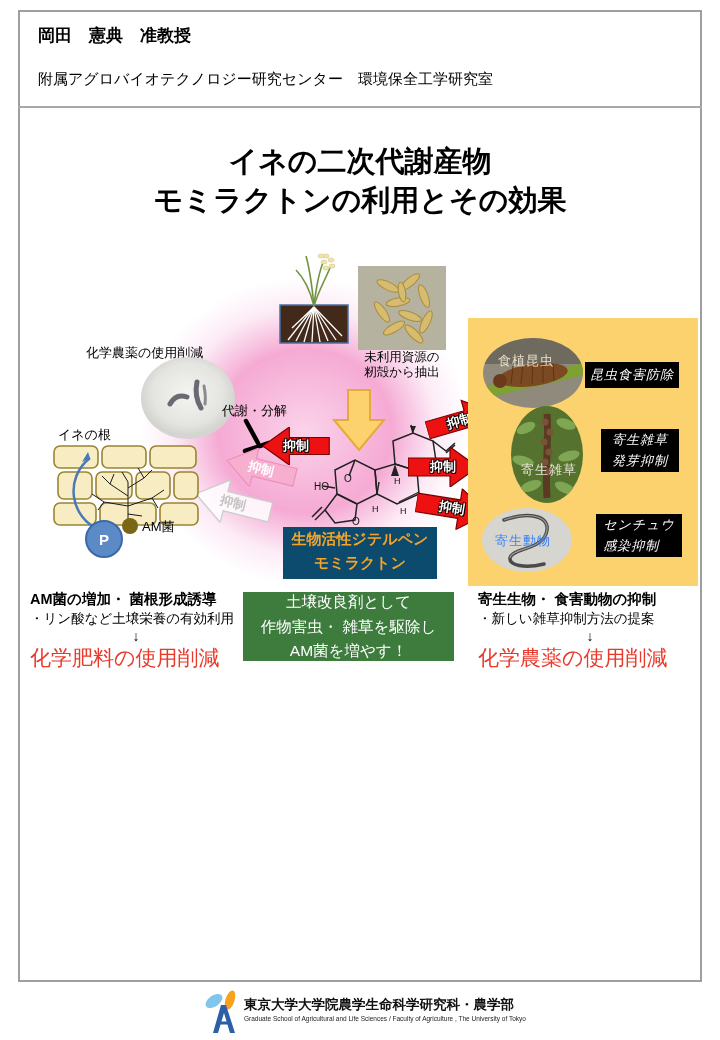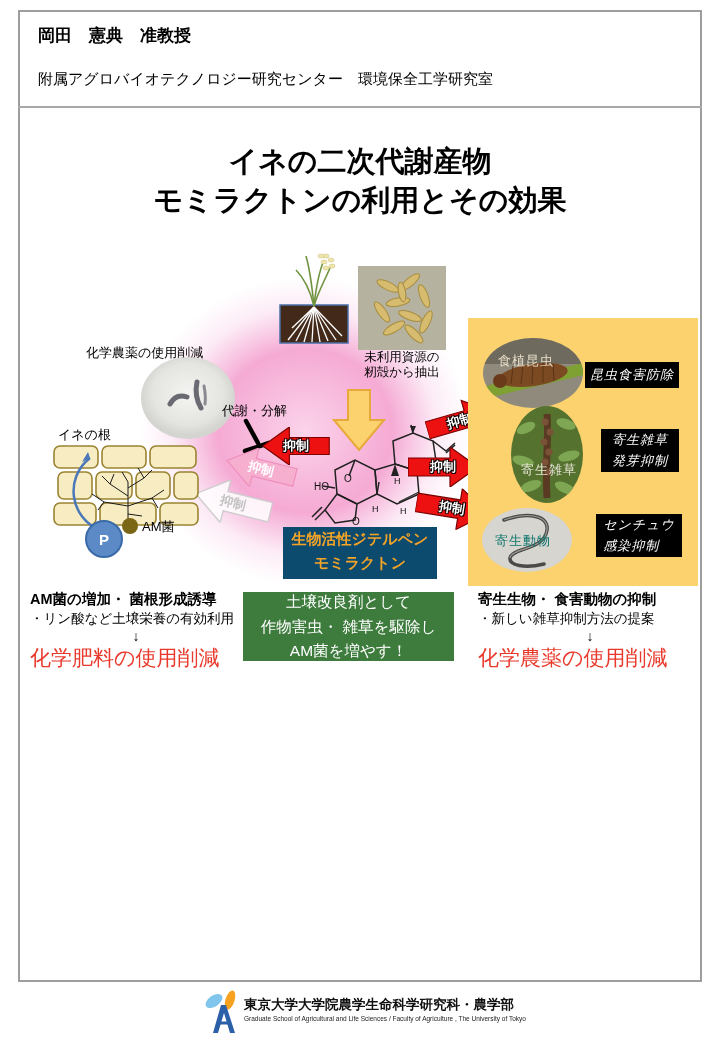--- a/index.html
+++ b/index.html
@@ -255,21 +255,21 @@
   <div class="black-tag" style="left:601px;top:429px;width:78px;height:43px;">寄生雑草
 発芽抑制</div>
 
   <div class="photo" style="left:482px;top:508px;width:90px;height:64px;">
     <svg viewBox="0 0 90 64" preserveAspectRatio="none">
       <rect width="90" height="64" fill="#d6d5d0"></rect>
       <path d="M22,12 C52,2 70,10 64,26 C58,42 30,40 28,50 C27,57 42,61 62,56" stroke="#4a4a48" stroke-width="3.5" fill="none" stroke-linecap="round"></path>
       <path d="M22,12 C52,2 70,10 64,26 C58,42 30,40 28,50" stroke="#9a9a96" stroke-width="1.2" fill="none"></path>
     </svg>
   </div>
-  <div class="photo-lbl" style="left:495px;top:532px;color:#0f766e;">寄生動物</div>
+  <div class="photo-lbl" style="left:495px;top:532px;color:#3b82f6;">寄生動物</div>
   <div class="black-tag" style="left:596px;top:514px;width:86px;height:43px;">センチュウ
 感染抑制</div>
 
   <div class="lbl" style="left:58px;top:426px;">イネの根</div>
   <div style="position:absolute;left:52px;top:444px;width:148px;height:84px;">
     <svg viewBox="0 0 148 84">
       <g fill="#f7ecc2" stroke="#9a8432" stroke-width="1.6">
         <rect x="2" y="2" width="44" height="22" rx="6"></rect>
           <rect x="50" y="2" width="44" height="22" rx="6"></rect>
           <rect x="98" y="2" width="46" height="22" rx="6"></rect>

